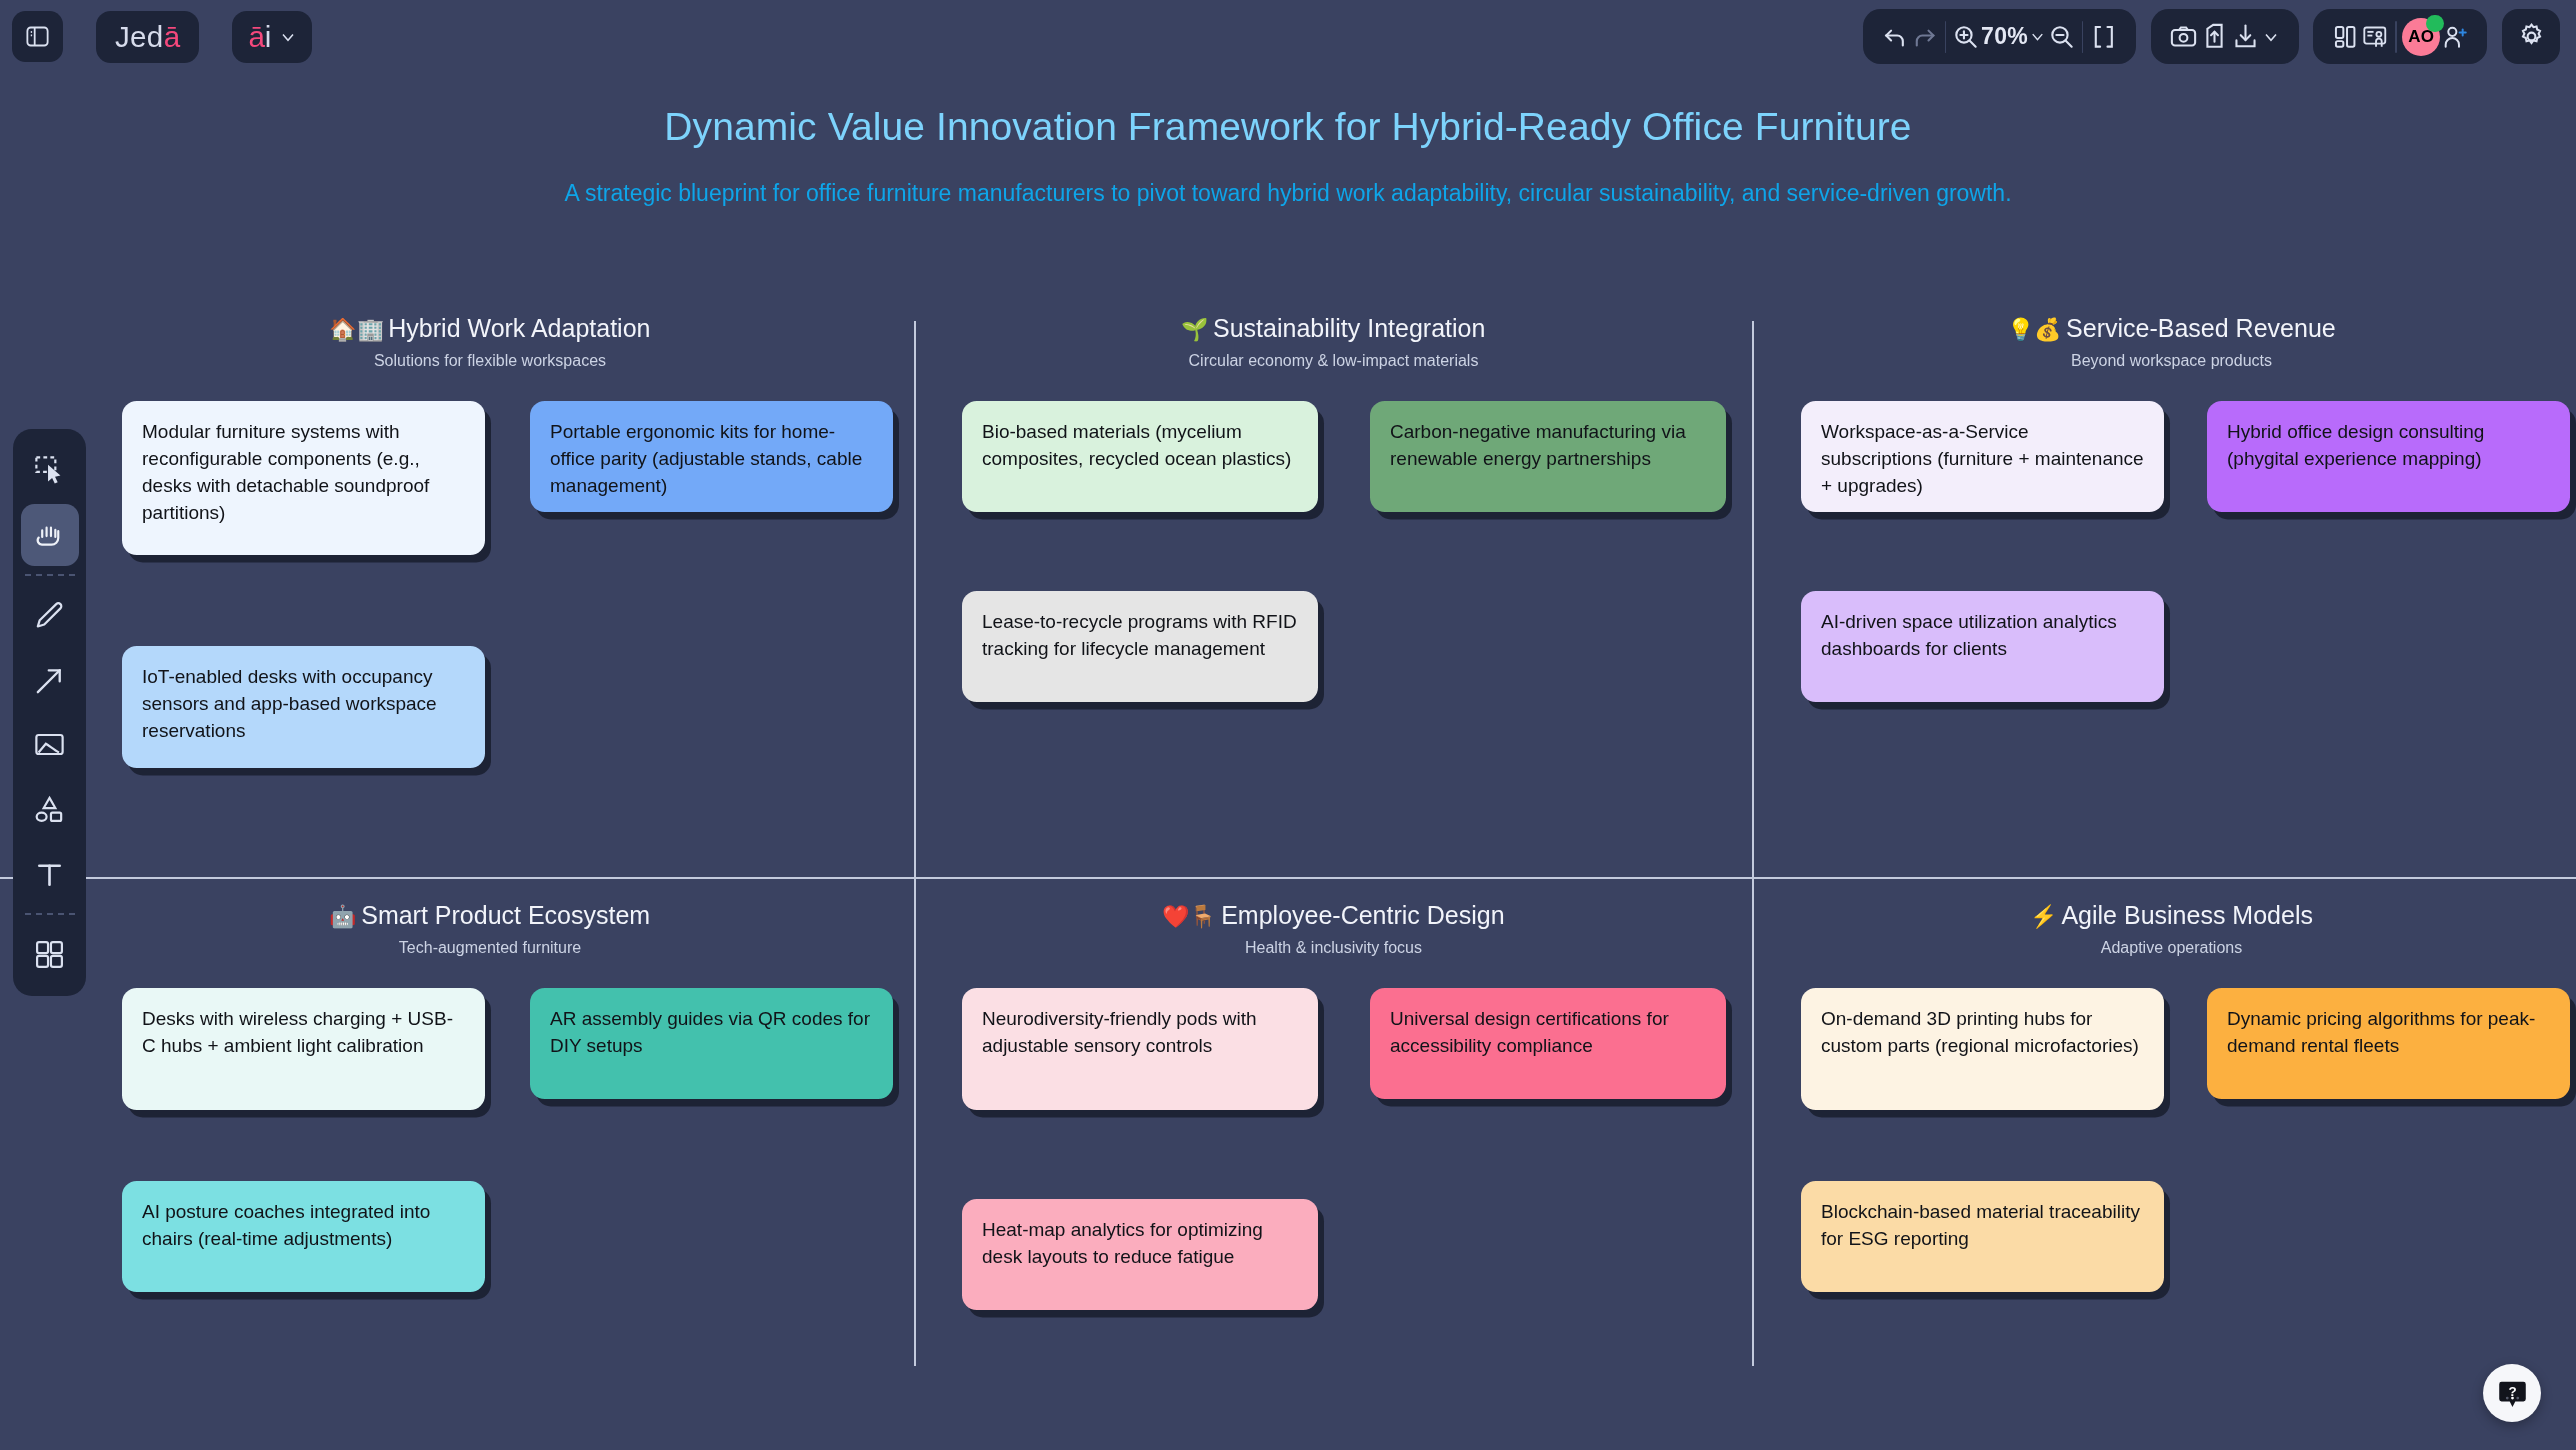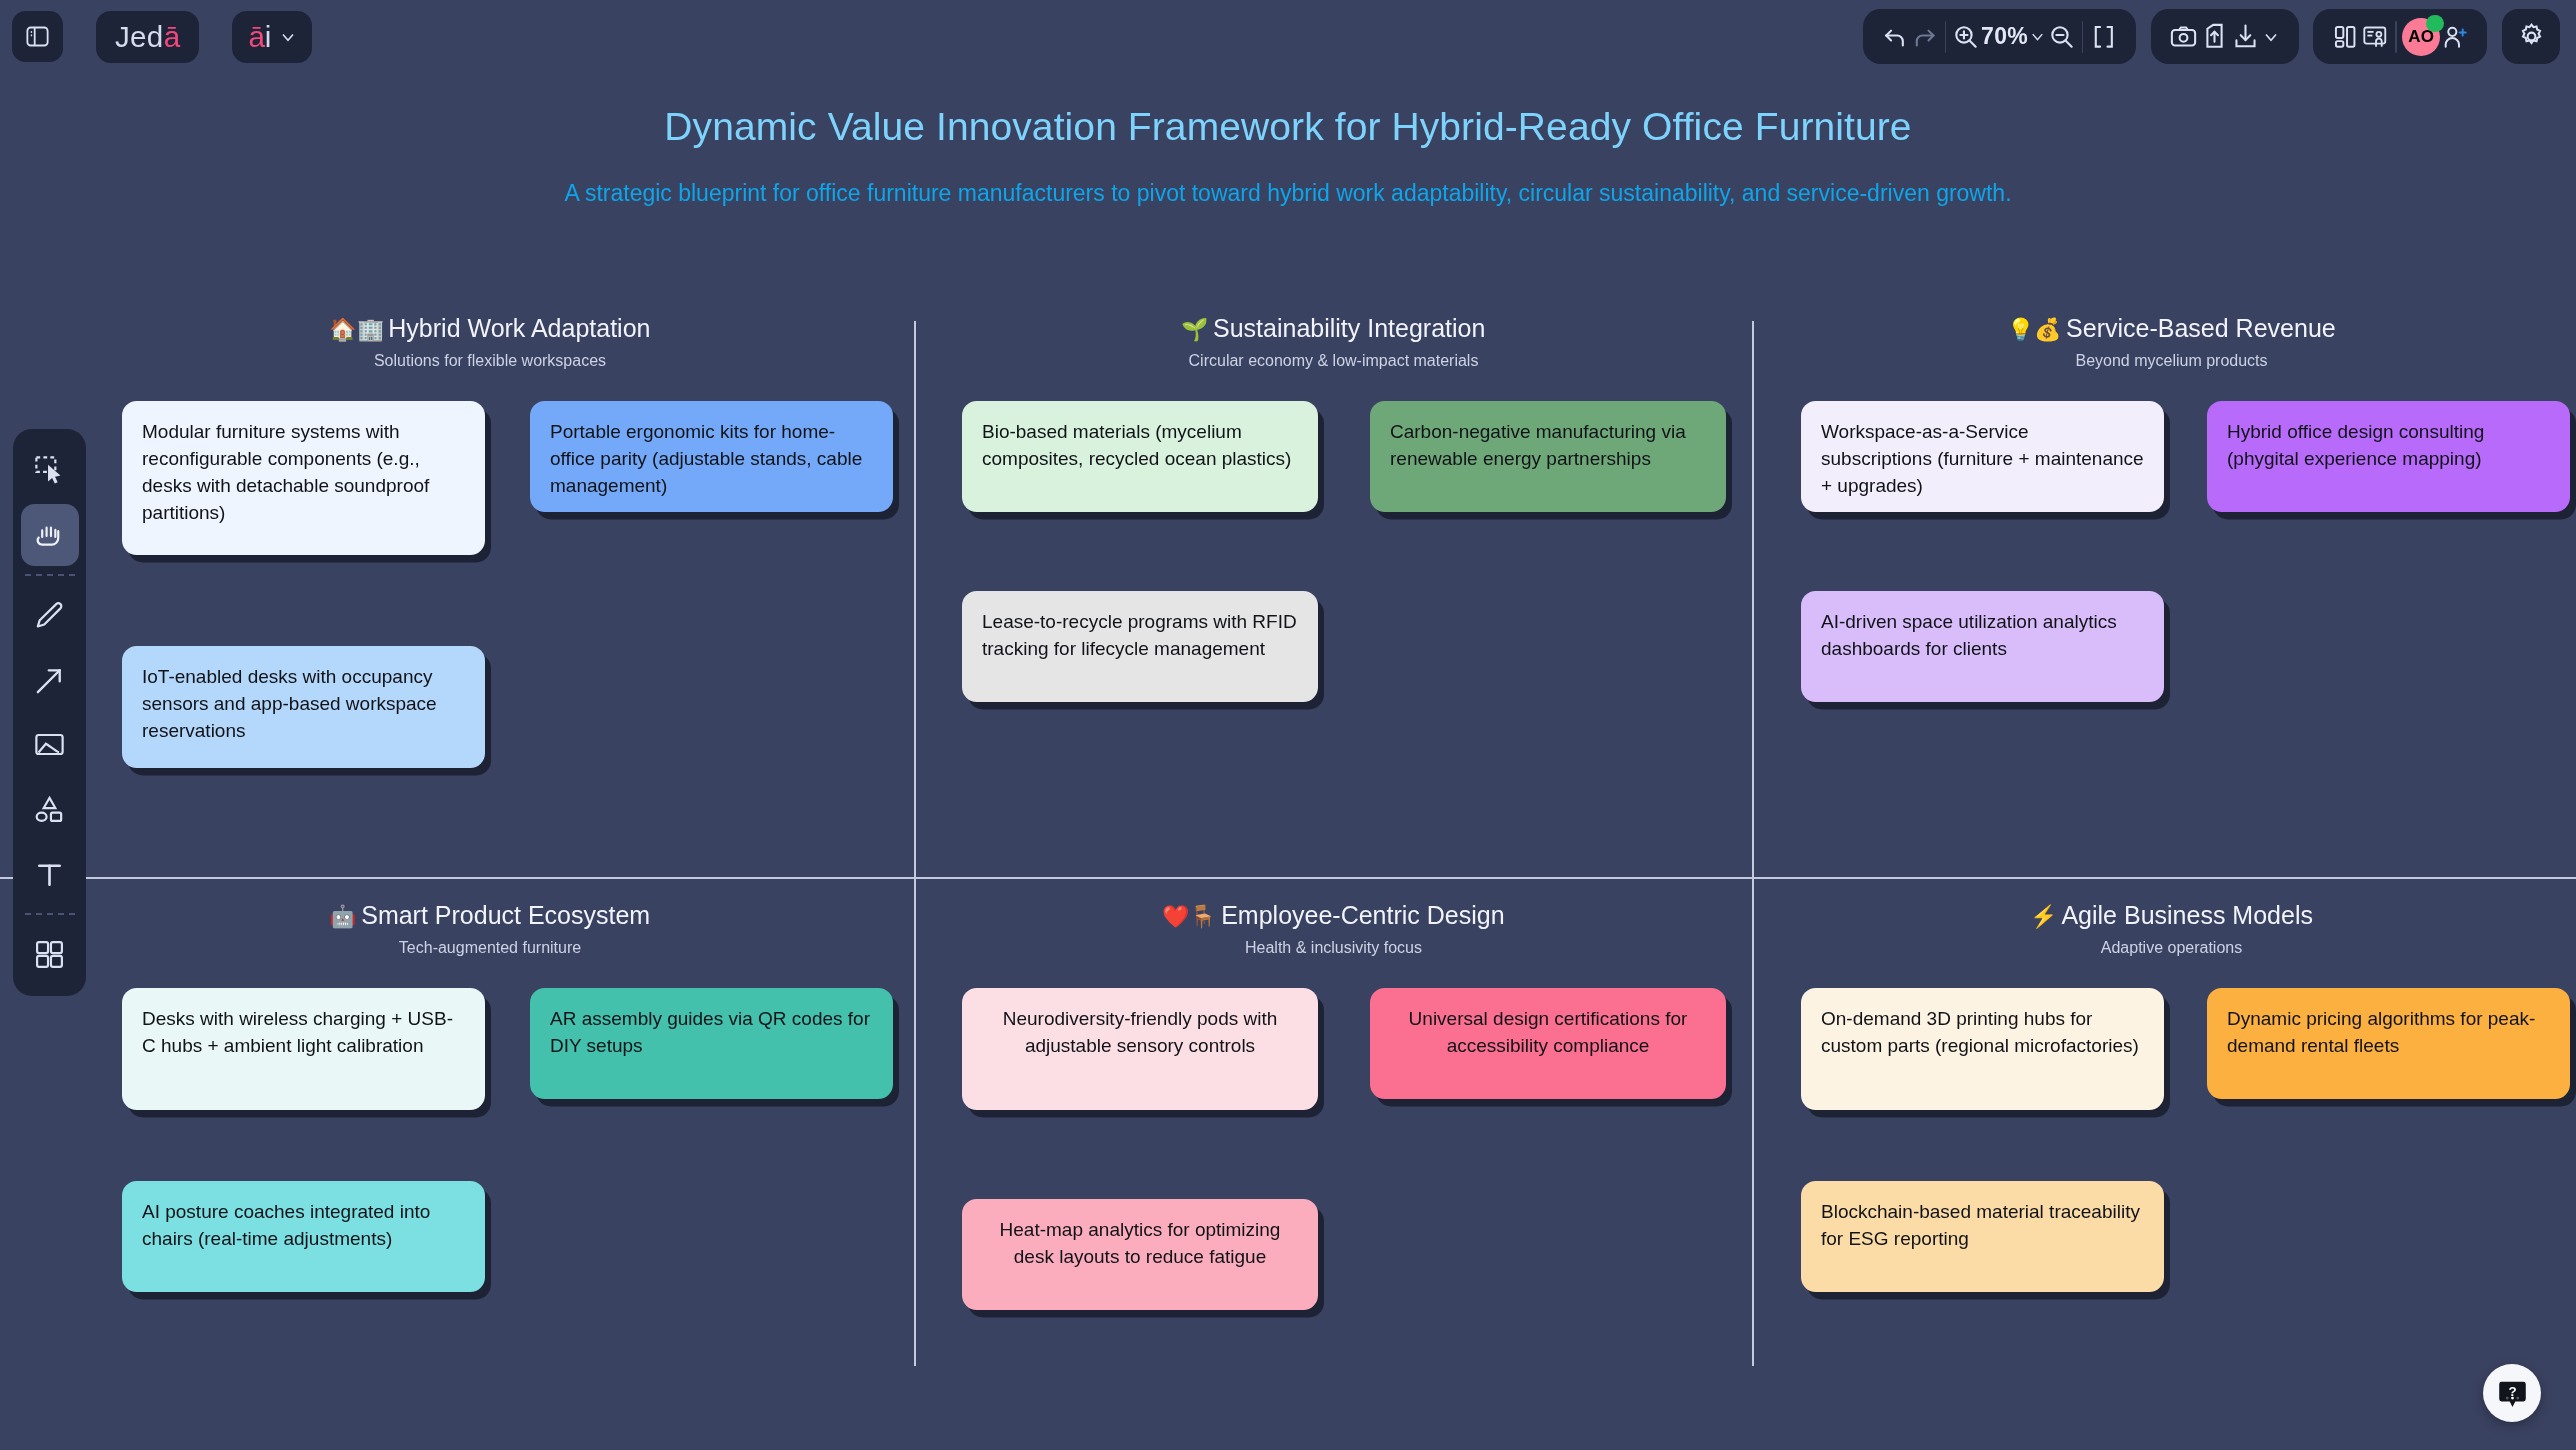--- a/index.html
+++ b/index.html
@@ -162,21 +162,21 @@
         <span>Lease-to-recycle programs with RFID tracking for lifecycle management</span>
       </div>
     </div>
   </div>
 
   <div class="quad" style="left:1767px; top:314px; width:809px;">
     <div class="quad-head">
       <div class="quad-title">
         <span class="emo">💡💰</span><span>Service-Based Revenue</span>
       </div>
-      <div class="quad-sub">Beyond mycelium products</div>
+      <div class="quad-sub">Beyond workspace products</div>
     </div>
     <div class="cards" style="height:457px;">
       <div class="card" style="left: 34px; top: 0px; width: 363px; height: 111px; background: rgb(243, 238, 251);">
         <span>Workspace-as-a-Service subscriptions (furniture + maintenance + upgrades)</span>
       </div>
       <div class="card" style="left: 440px; top: 0px; width: 363px; height: 111px; background: rgb(184, 107, 251);">
         <span>Hybrid office design consulting (phygital experience mapping)</span>
       </div>
       <div class="card" style="left: 34px; top: 190px; width: 363px; height: 111px; background: rgb(217, 189, 251);">
         <span>AI-driven space utilization analytics dashboards for clients</span>
@@ -204,21 +204,21 @@
     </div>
   </div>
 
   <div class="quad" style="left:927px; top:901px; width:813px;">
     <div class="quad-head">
       <div class="quad-title">
         <span class="emo">❤️🪑</span><span>Employee-Centric Design</span>
       </div>
       <div class="quad-sub">Health &amp; inclusivity focus</div>
     </div>
-    <div class="cards" style="height:430px;text-align:center;">
+    <div class="cards" style="height:430px;">
       <div class="card" style="left: 35px; top: 0px; width: 356px; height: 122px; background: rgb(251, 223, 228);">
         <span>Neurodiversity-friendly pods with adjustable sensory controls</span>
       </div>
       <div class="card" style="left: 443px; top: 0px; width: 356px; height: 111px; background: rgb(251, 111, 144);">
         <span>Universal design certifications for accessibility compliance</span>
       </div>
       <div class="card" style="left: 35px; top: 193px; width: 356px; height: 111px; background: rgb(251, 173, 190); margin-top: 18px;">
         <span>Heat-map analytics for optimizing desk layouts to reduce fatigue</span>
       </div>
     </div>

